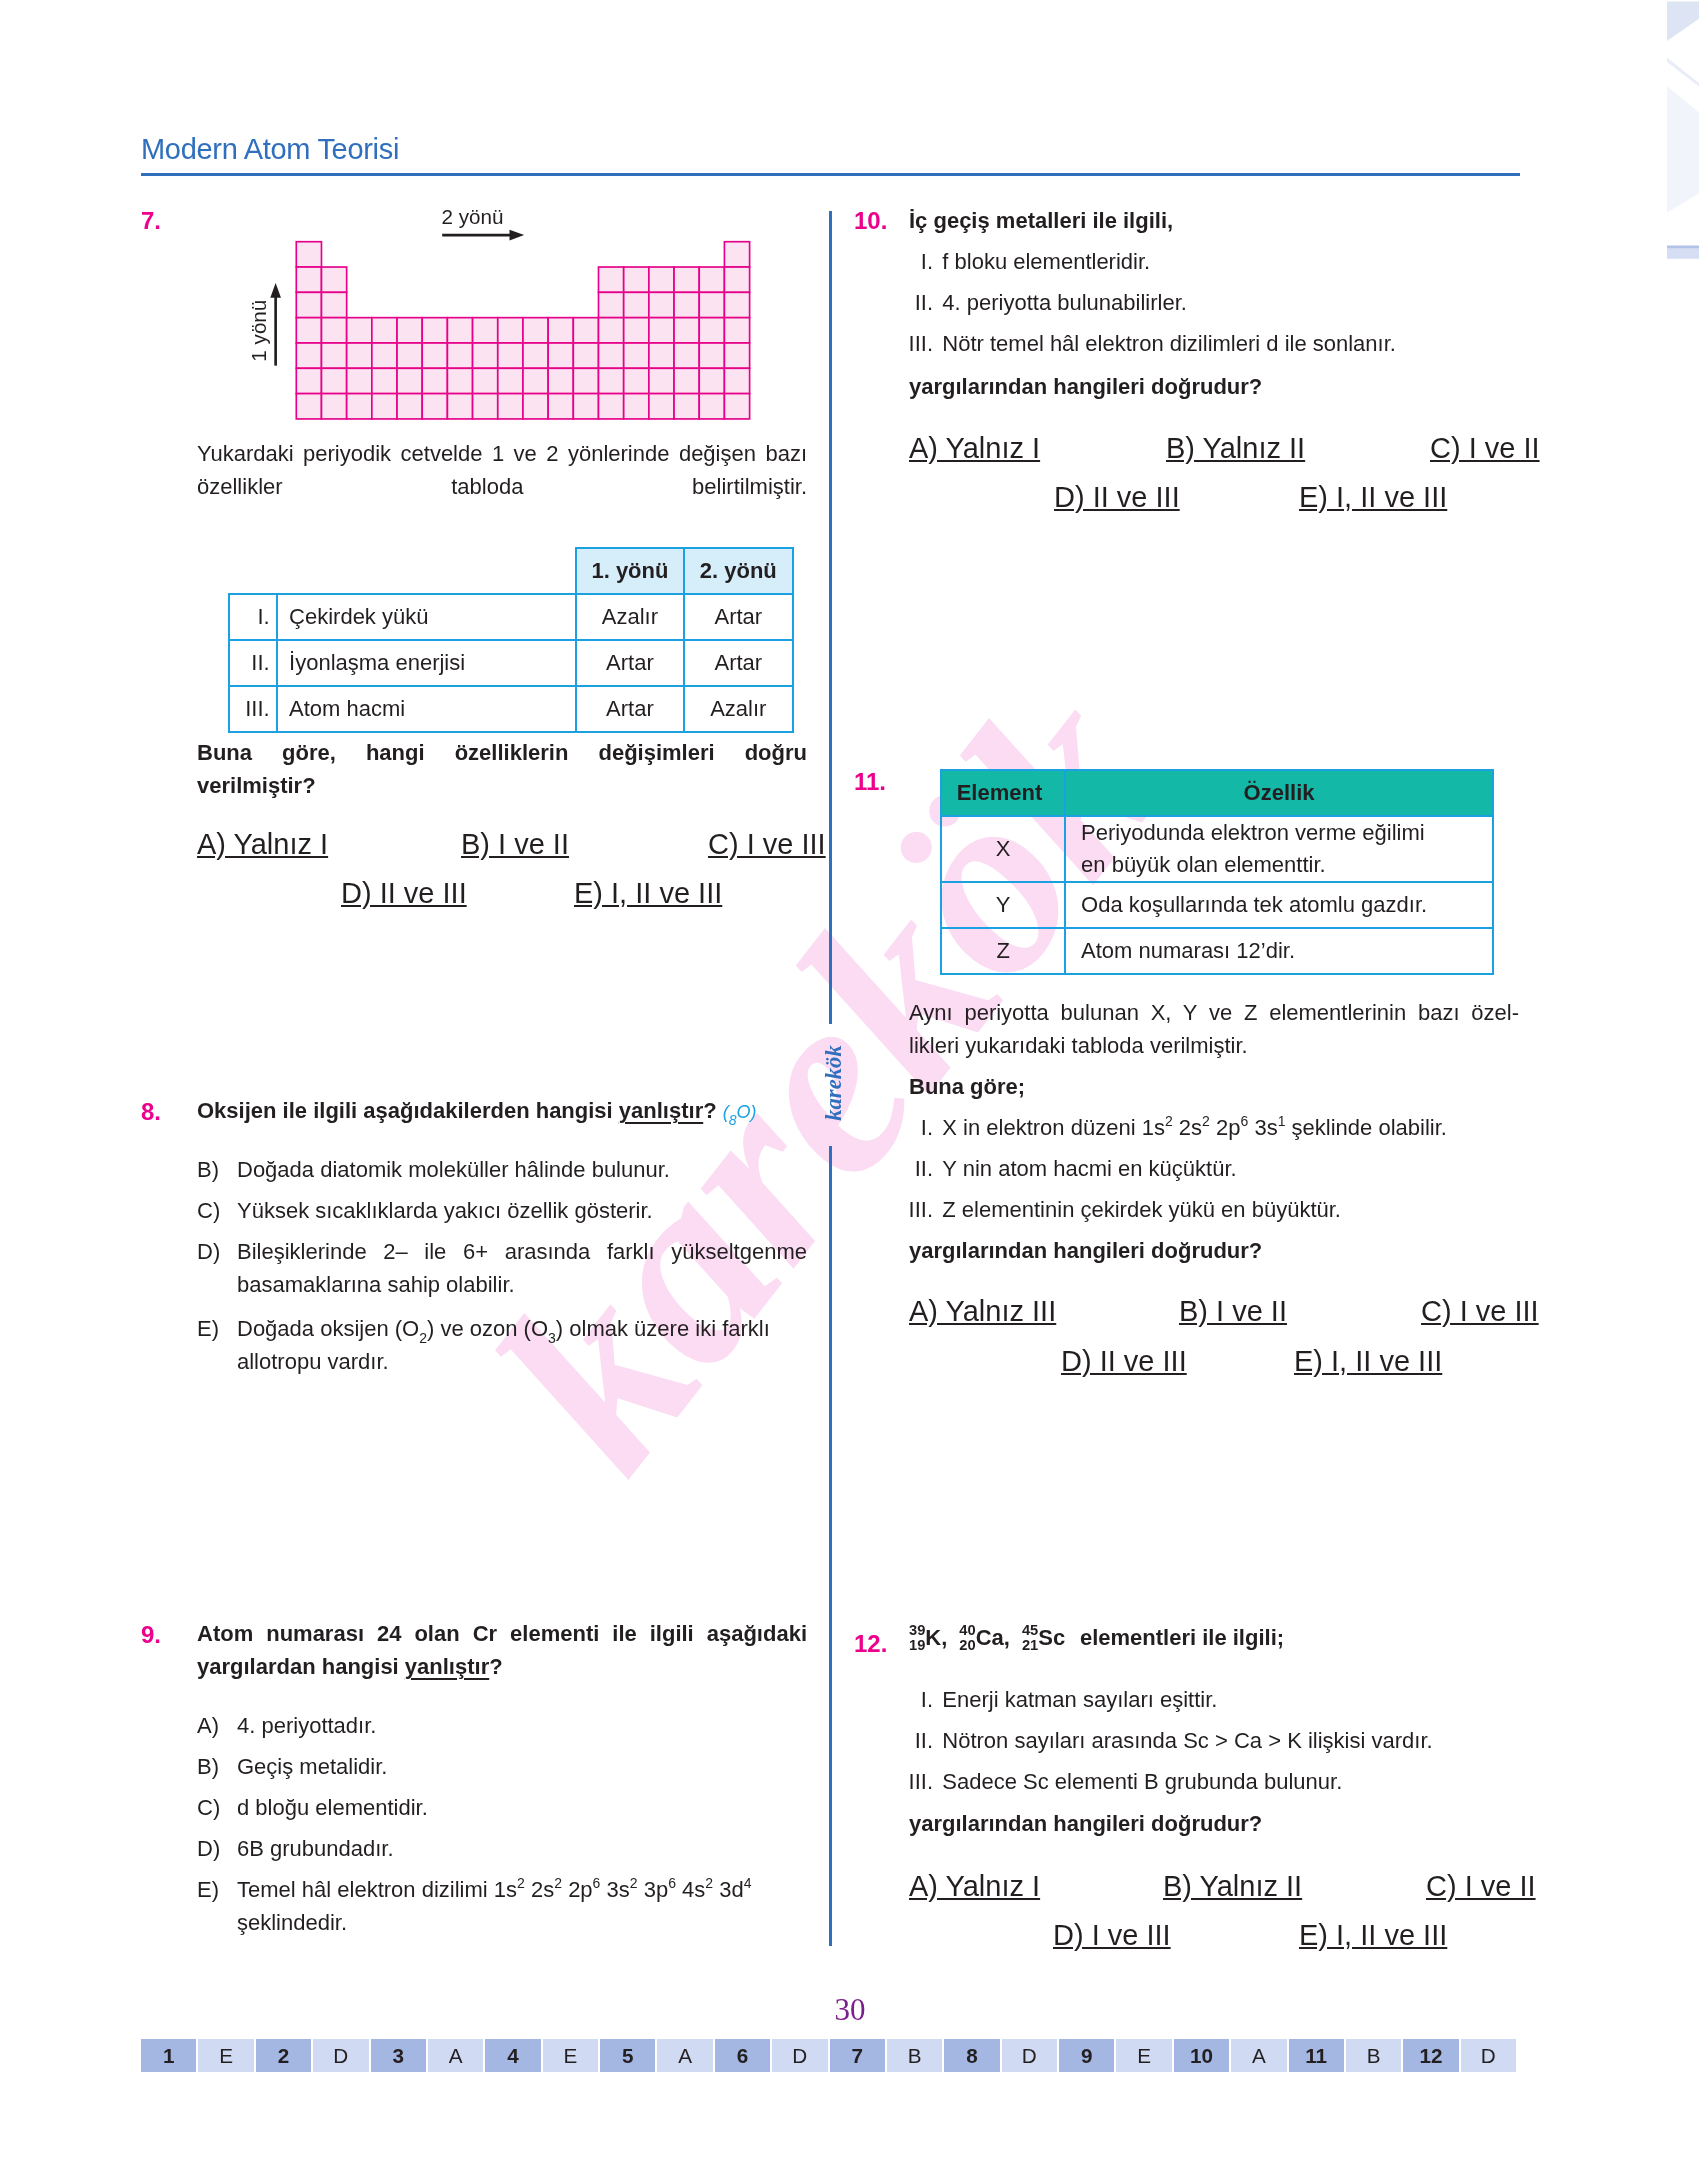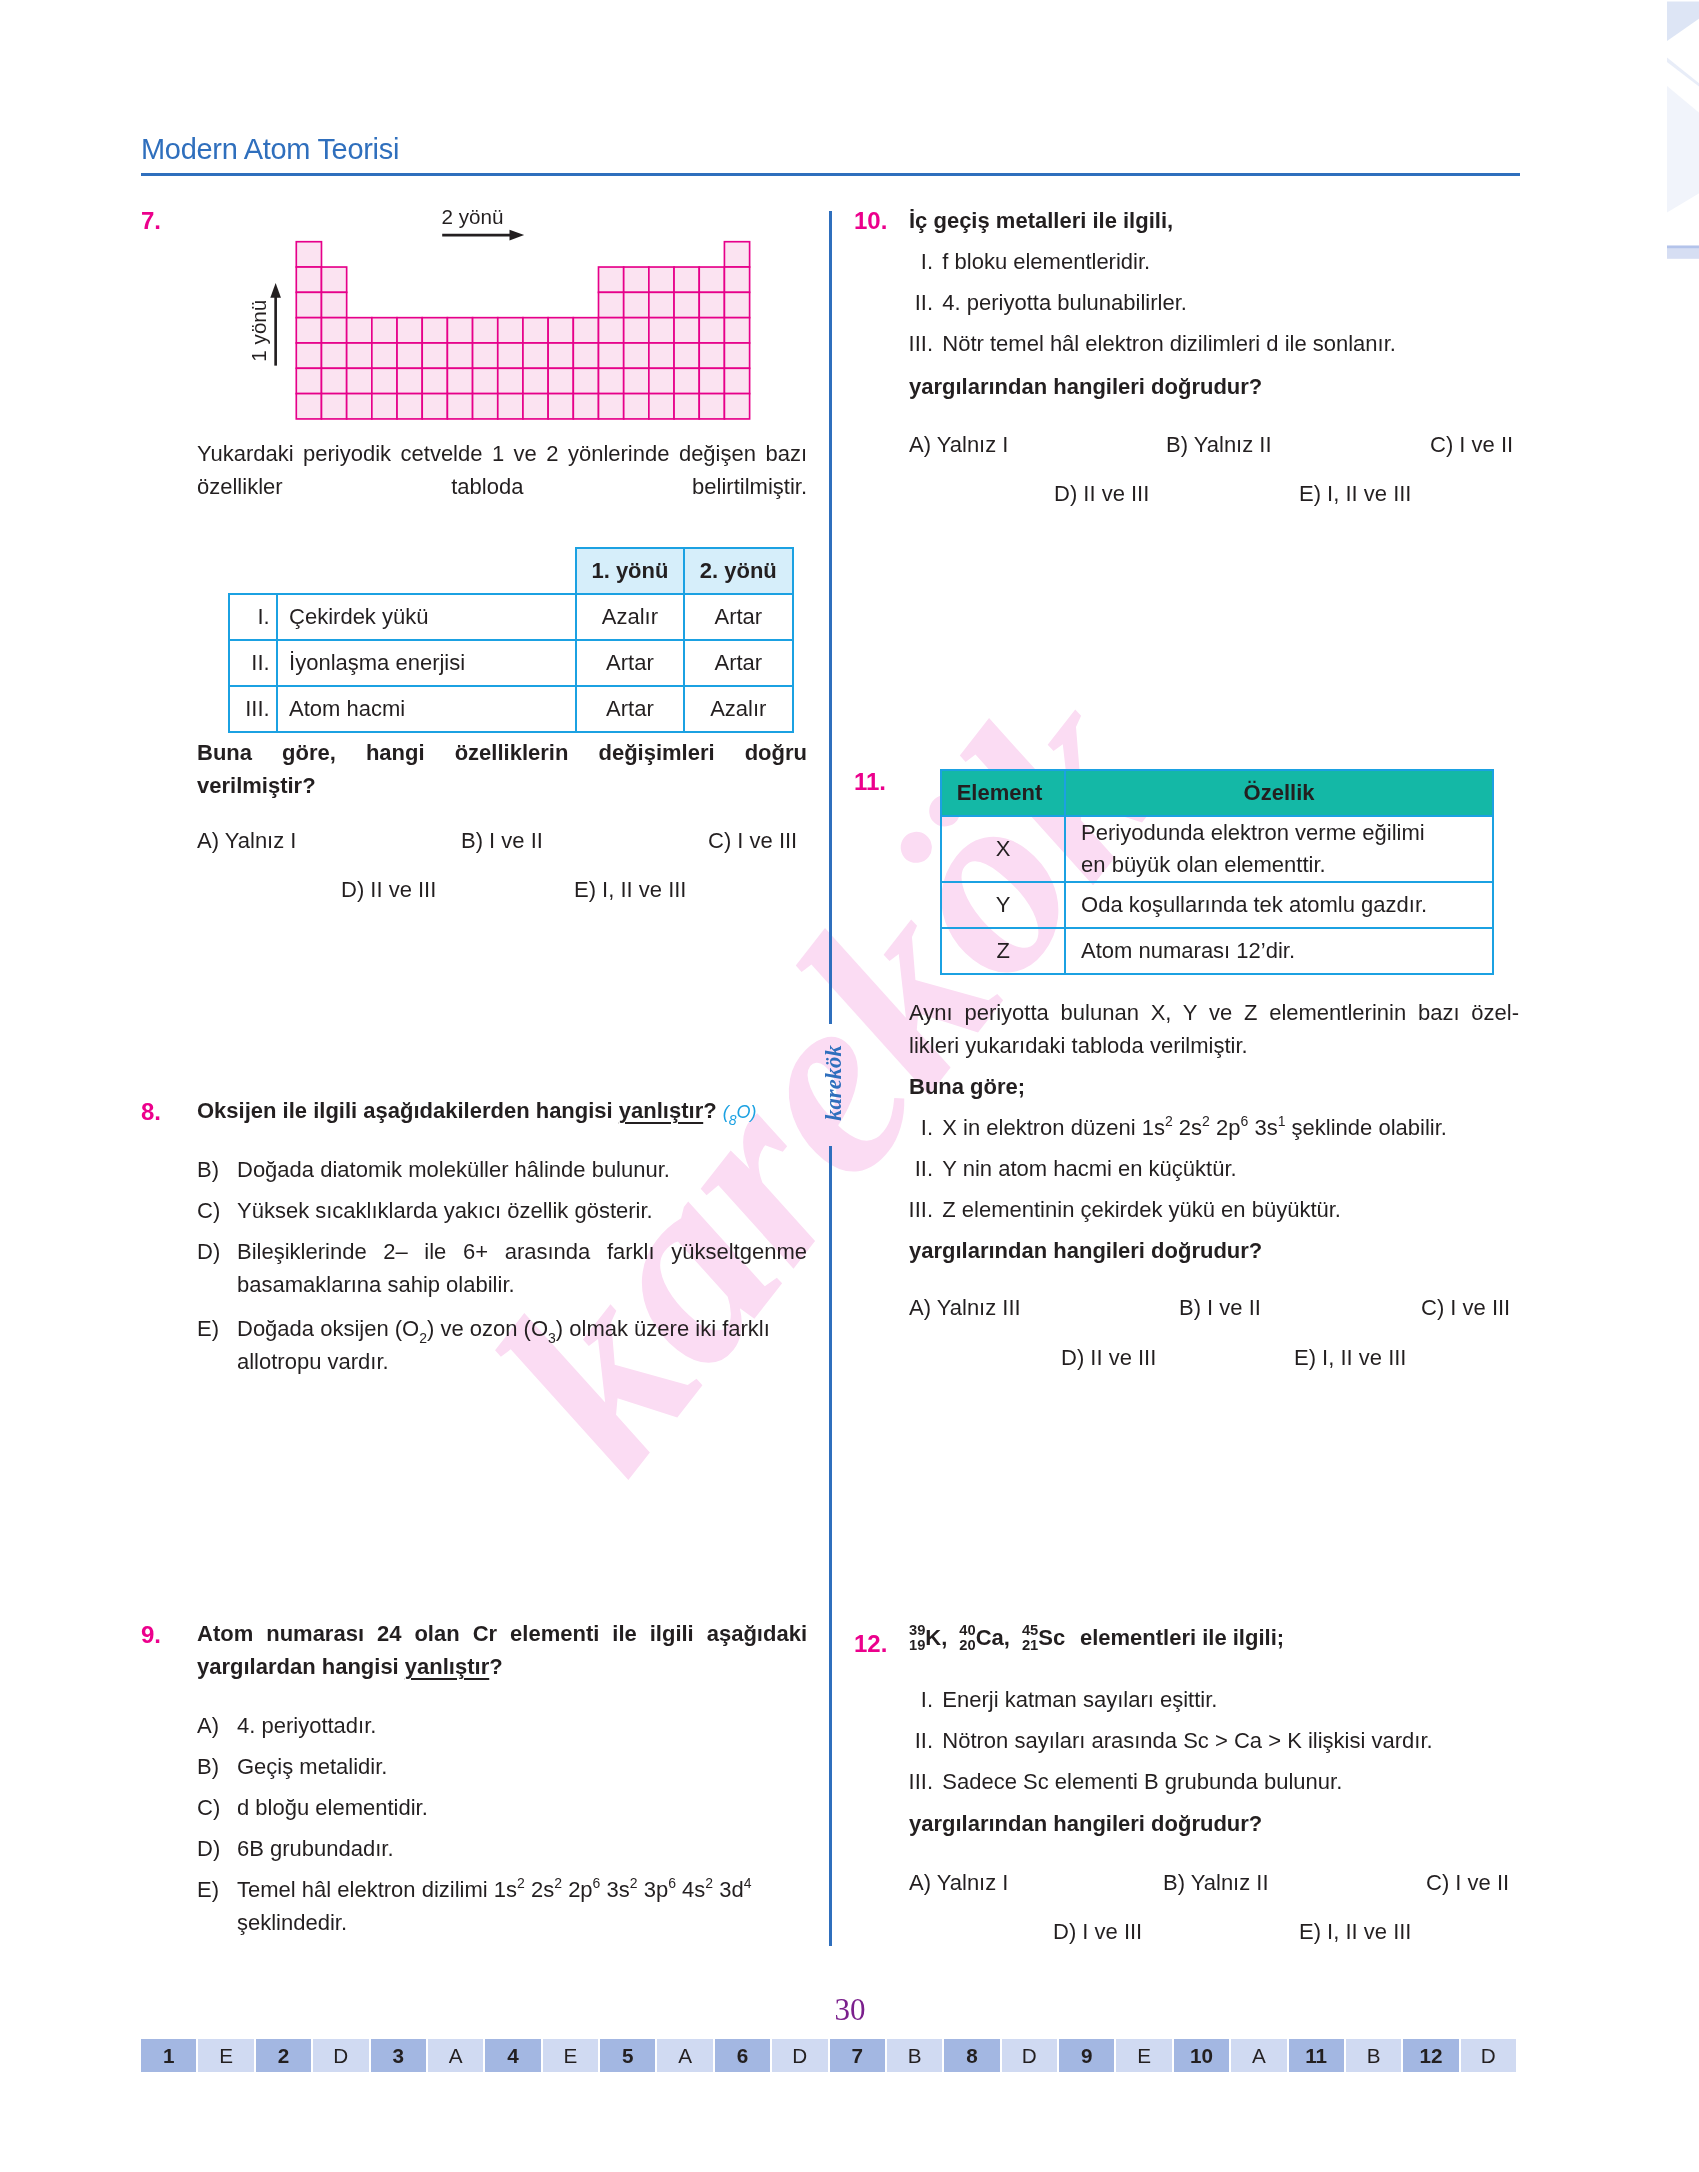--- a/index.html
+++ b/index.html
@@ -16,21 +16,21 @@
   .watermark { left:433px; top:700px; width:933px; height:866px; pointer-events:none; }
   .qnum { font-weight:bold; color:#ec008c; font-size:24px; }
   .t { font-size:22px; line-height:33px; }
   .b { font-weight:bold; }
   .just { text-align:justify; text-align-last:justify; }
   .sup { font-size:14px; vertical-align:9.3px; line-height:0; }
   .sub { font-size:14px; vertical-align:-6.7px; line-height:0; }
   .u { text-decoration:underline; text-decoration-thickness:2px; text-underline-offset:4px; }
   .roman { display:inline-block; width:40px; text-align:right; margin-right:9.3px; }
   .opt-letter { display:inline-block; width:40px; }
-  .opt-item { position:absolute; font-size:22px; }
+  .opt-item { position:absolute; font-size:29px;text-decoration:underline; }
   .table7 { position:absolute; left:228px; top:547px; border-collapse:collapse; font-size:22px; }
   .table7 td { border:2.7px solid #1ba1e2; height:44px; padding:0 10.7px; }
   .table7 .noborder { border:none; }
   .table7 .hdr { background:#d6eefa; font-weight:bold; text-align:center; }
   .table11 { position:absolute; left:940px; top:769px; border-collapse:collapse; font-size:22px; }
   .table11 td { border:2.7px solid #1ba1e2; padding:0 14.7px; }
   .table11 .hdr td { background:#14b8a6; font-weight:bold; height:44px; }
   .ans-bar { left:141px; top:2039px; width:1377px; height:33px; display:flex; }
   .ans-cell { flex:1; display:flex; align-items:center; justify-content:center; font-size:20.7px; margin-right:2px; }
   .ans-num { background:#a3b7e2; font-weight:bold; }

